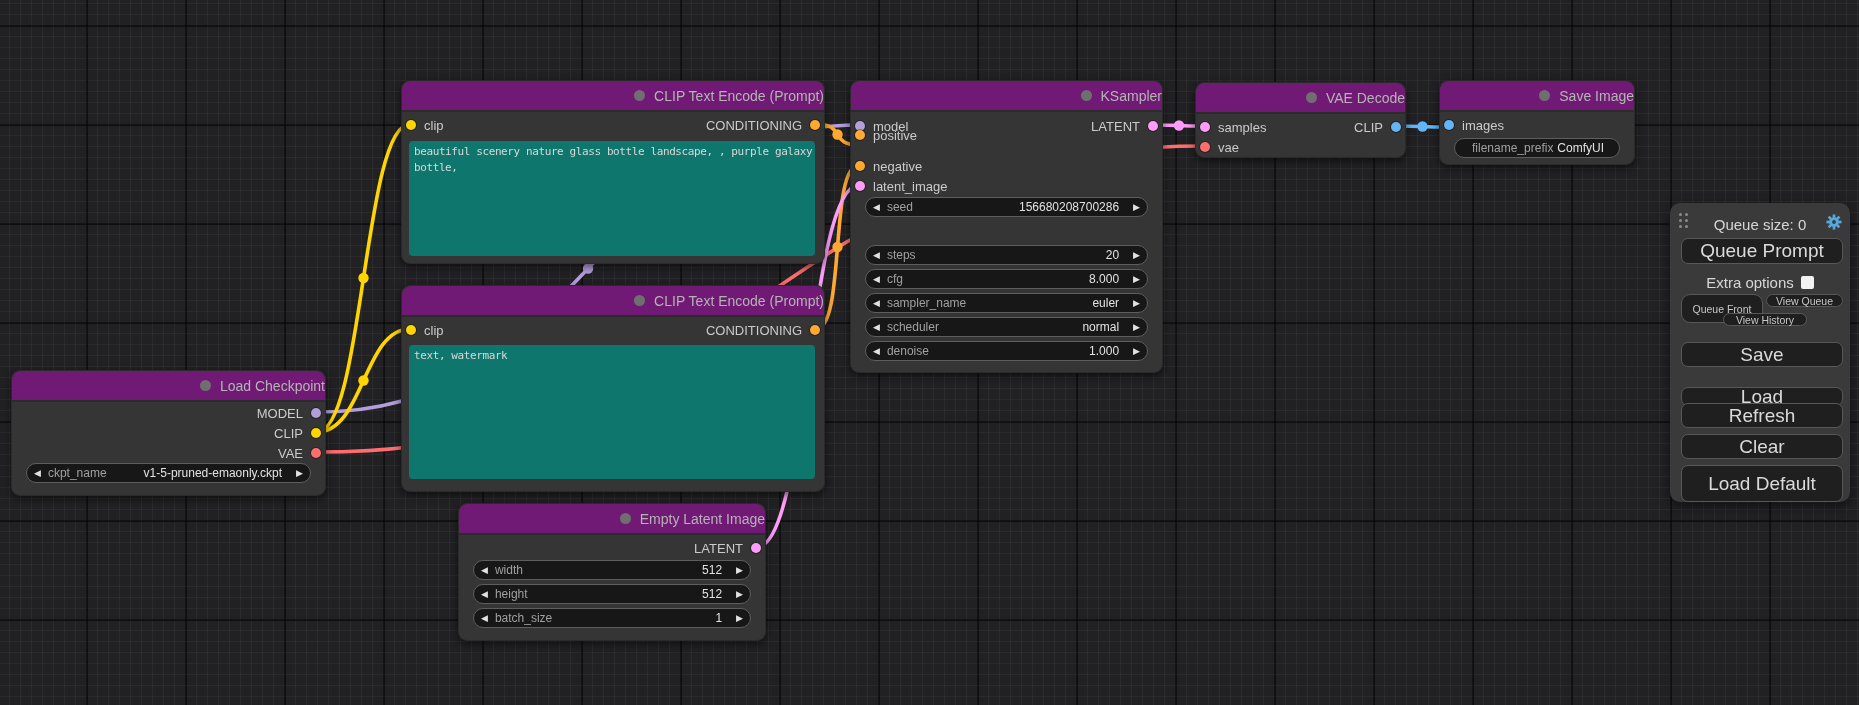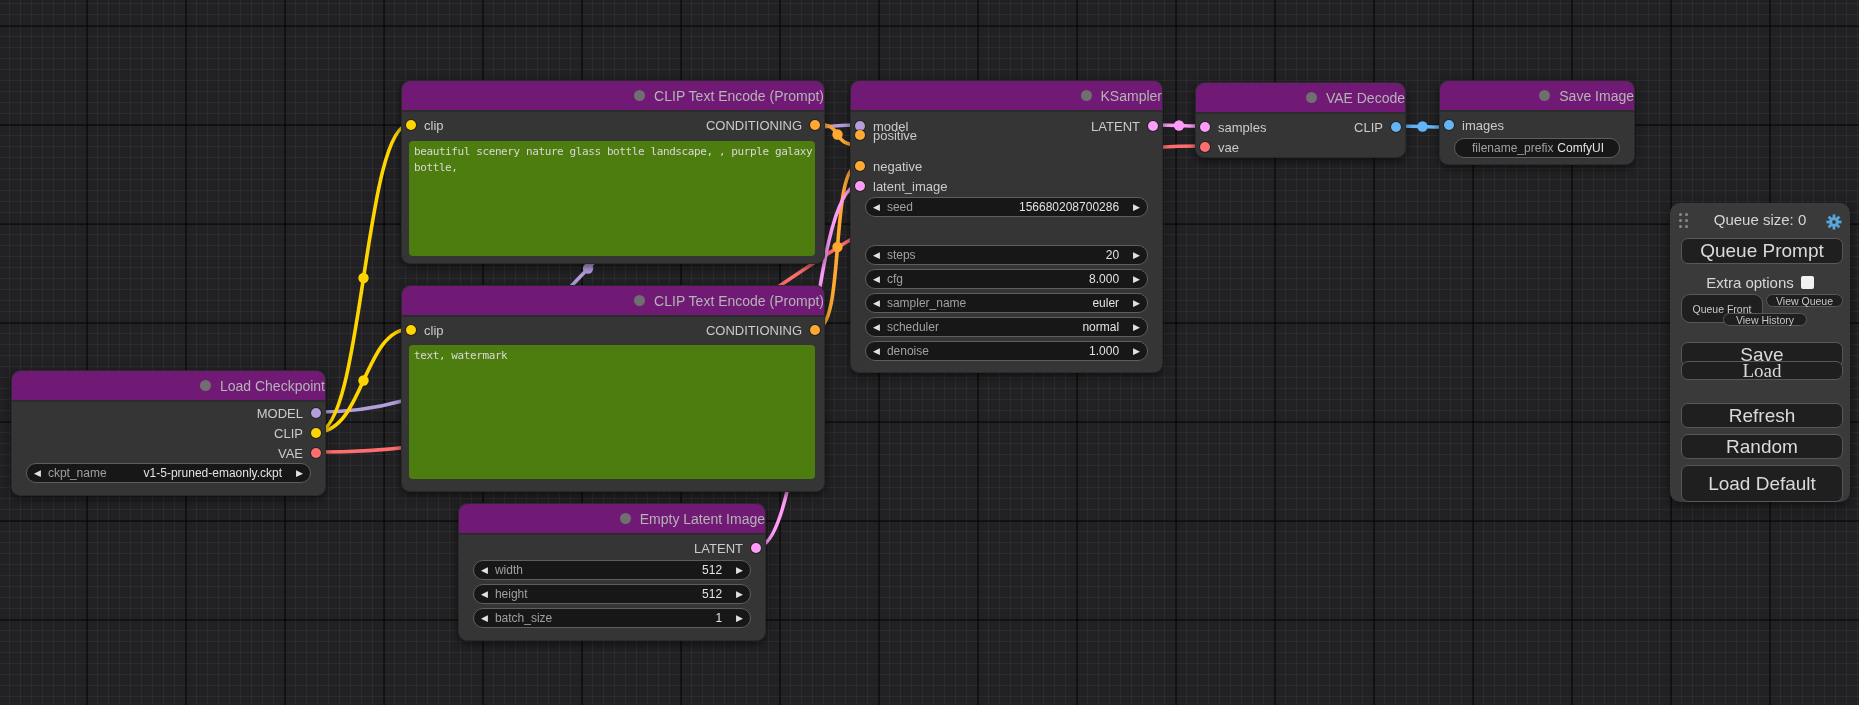--- a/index.html
+++ b/index.html
@@ -40,31 +40,31 @@
     padding:0 7px;overflow:hidden;white-space:nowrap;
   }
   .widget .arrow{font-family:"DejaVu Sans",sans-serif;font-size:9px;color:#e2e2e2;line-height:1;flex:0 0 auto;}
   .widget .wlabel{margin-left:7px;flex:0 0 auto;}
   .widget .wspacer{flex:1 1 auto;}
   .widget .wvalue{color:#e2e2e2;flex:0 0 auto;margin-right:14px;}
   .widget.no-arrows .wlabel{margin-left:10px;}
   .widget.no-arrows .wvalue{margin-right:8px;}
   .widget .toggle-dot{width:14px;height:14px;border-radius:50%;background:#8fa3ba;flex:0 0 auto;margin-left:8px;margin-right:-1px;}
   .prompt-box{
-    position:absolute;background:#4d7c0f;border-radius:4px;color:#d8d8d8;
+    position:absolute;background:#0f766e;border-radius:4px;color:#d8d8d8;
     font-family:"DejaVu Sans Mono",monospace;font-size:11px;letter-spacing:-0.4px;
     line-height:1.45;padding:3px 0 0 5px;box-sizing:border-box;overflow:hidden;
     white-space:pre-wrap;word-break:break-word;
   }
   
   #queue-panel{
     position:absolute;z-index:3;background:#3a3a3a;border-radius:10px;
     box-shadow:0 4px 12px rgba(0,0,0,.5);color:#d2d2d2;
   }
-  .qp-header{position:relative;height:26px;margin-top:8px;display:flex;justify-content:center;font-size:15px;color:#d6d6d6;}
+  .qp-header{position:relative;height:26px;margin-top:8px;display:flex;align-items:center;justify-content:center;font-size:15px;color:#d6d6d6;}
   .qp-handle{position:absolute;left:9px;top:2px;display:grid;grid-template-columns:3px 3px;grid-gap:3px;}
   .qp-handle i{width:3px;height:3px;border-radius:50%;background:#8a8a8a;}
   .qp-gear{position:absolute;right:7px;top:2px;width:18px;height:18px;cursor:pointer;}
   .qp-btn{
     position:absolute;left:11px;right:7px;box-sizing:border-box;
     background:#1f1f1f;border:1px solid #585858;border-radius:7px;
     color:#dadada;display:flex;align-items:center;justify-content:center;
     font-size:19px;cursor:pointer;
   }
   .qp-small{
@@ -317,19 +317,19 @@
     <div class="qp-btn" style="top:35px;height:26px;font-size:19px;">Queue Prompt</div>
     <div class="qp-extra" style="top:71px;height:16px;">
       <span>Extra options</span>
       <span class="qp-checkbox"></span>
     </div>
     <div class="qp-small" style="left:11px;top:91px;width:82px;height:29px;">Queue Front</div>
     <div class="qp-small" style="left:96px;top:91px;width:77px;height:13px;">View Queue</div>
     <div class="qp-small" style="left:53px;top:110px;width:84px;height:13px;">View History</div>
     <div id="qp-actions">
         <div class="qp-btn" style="top: 139px; height: 25px;">Save</div>
-        <div class="qp-btn" style="top: 158px; height: 19px; font-family: Liberation Serif, serif;">Load</div>
+        <div class="qp-btn" style="top: 184px; height: 19px;">Load</div>
         <div class="qp-btn" style="top: 200px; height: 25px;">Refresh</div>
-        <div class="qp-btn" style="top: 231px; height: 25px;">Random</div>
+        <div class="qp-btn" style="top: 231px; height: 25px;">Clear</div>
         <div class="qp-btn" style="top: 262px; height: 37px;">Load Default</div>
       </div>
   </div>
 </div>
 
 </body></html>

